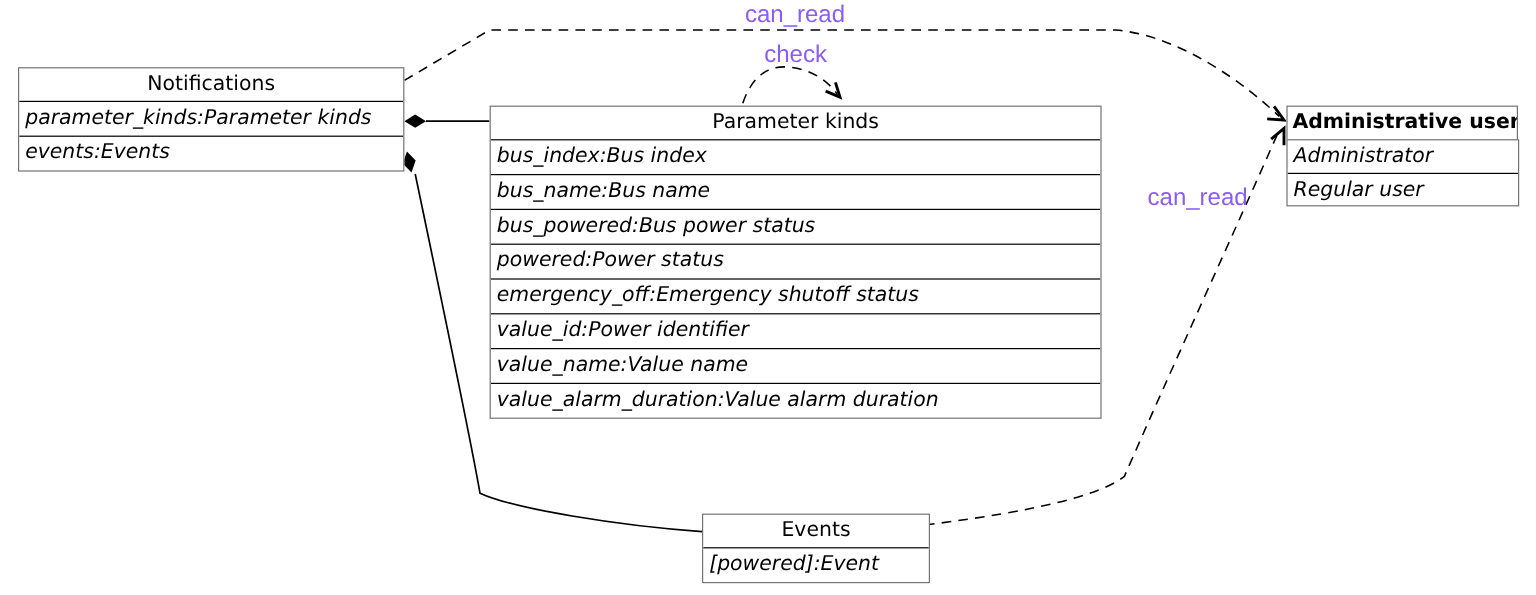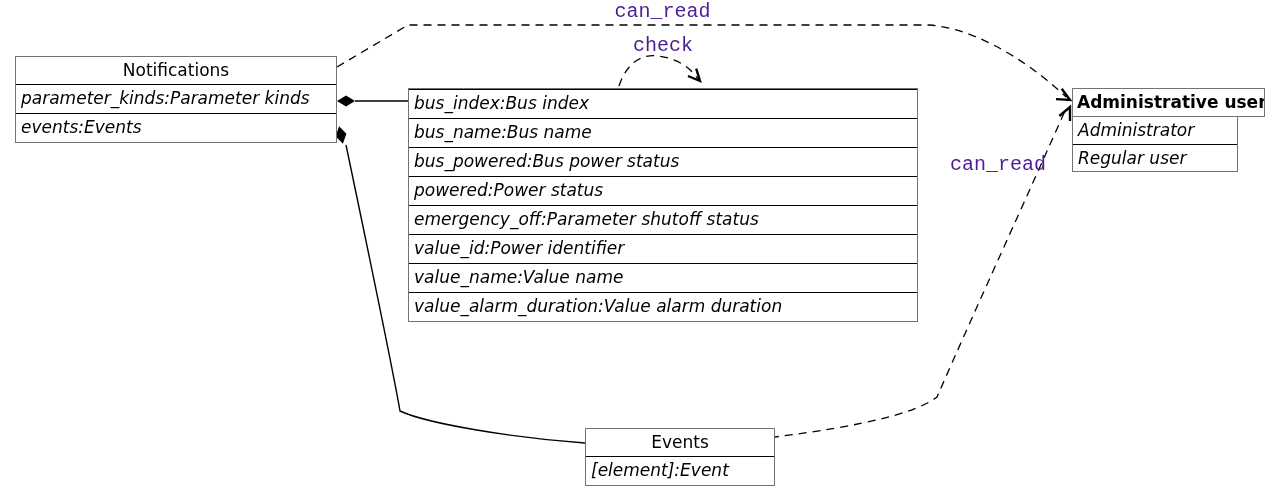--- a/index.html
+++ b/index.html
@@ -10,22 +10,22 @@
   }
   svg.edges { position:absolute; left:0; top:0; width:1280px; height:496px; }
   .node {
     position:absolute; border:1px solid #737373; background:#fff;
     box-sizing:border-box; font-size:17px; white-space:nowrap; overflow:hidden;
   }
   .node-title { height:27px; line-height:27px; text-align:center; padding:0 4px; }
   .node-row  { height:28px; line-height:27px; border-top:1px solid #000; padding:0 5px;font-style:italic; }
   .node-row.first { border-top:none; height:27px; line-height:26px; }
   .edge-label {
-    position:absolute; font-family:Liberation Mono, monospace;
-    font-size:20px; line-height:20px; text-align:center; color:#4c1d95;
+    position:absolute; font-family:Liberation Sans, sans-serif;
+    font-size:20px; line-height:20px; text-align:center; color:#8b5cf6;
   }
 </style>
 </head>
 <body>
 
 <div class="canvas">
 
   <svg class="edges" viewBox="0 0 1280 496" xmlns="http://www.w3.org/2000/svg">
 
     <path d="M337,67 L408,25 L930,25 C985,30 1040,72 1066,97" fill="none" stroke="#000" stroke-width="1.3" stroke-dasharray="8 6"></path>
@@ -44,40 +44,41 @@
     <polygon points="339.1,126.2 346.4,133.8 342.9,143.8 335.6,136.2" fill="#000"></polygon>
   </svg>
 
   <div class="node" style="left:15px; top:56px; width:322px;">
     <div class="node-title">Notifications</div>
     <div class="node-row">parameter_kinds:Parameter kinds</div>
     <div class="node-row">events:Events</div>
   </div>
 
   <div class="node" style="left:408px; top:88px; width:510px;">
+    <div class="node-title">Parameter kinds</div>
     <div class="node-row">bus_index:Bus index</div>
     <div class="node-row">bus_name:Bus name</div>
     <div class="node-row">bus_powered:Bus power status</div>
     <div class="node-row">powered:Power status</div>
-    <div class="node-row">emergency_off:Parameter shutoff status</div>
+    <div class="node-row">emergency_off:Emergency shutoff status</div>
     <div class="node-row">value_id:Power identifier</div>
     <div class="node-row">value_name:Value name</div>
     <div class="node-row">value_alarm_duration:Value alarm duration</div>
   </div>
 
   <div class="node" style="left:1072px; top:88px; width:193px; height:29px;font-weight:bold;">
     <div class="node-title">Administrative user</div>
   </div>
-  <div class="node" style="left:1072px; top:116px; width:166px; height:56px;">
+  <div class="node" style="left:1072px; top:116px; width:194px; height:56px;">
     <div class="node-row first">Administrator</div>
     <div class="node-row">Regular user</div>
   </div>
 
   <div class="node" style="left:585px; top:428px; width:190px;">
     <div class="node-title">Events</div>
-    <div class="node-row">[element]:Event</div>
+    <div class="node-row">[powered]:Event</div>
   </div>
 
   <div class="edge-label" style="left:605px; top:2px; width:115px;">can_read</div>
   <div class="edge-label" style="left:628px; top:36px; width:70px;">check</div>
   <div class="edge-label" style="left:943px; top:155px; width:110px;">can_read</div>
 
 </div>
 
 </body></html>

